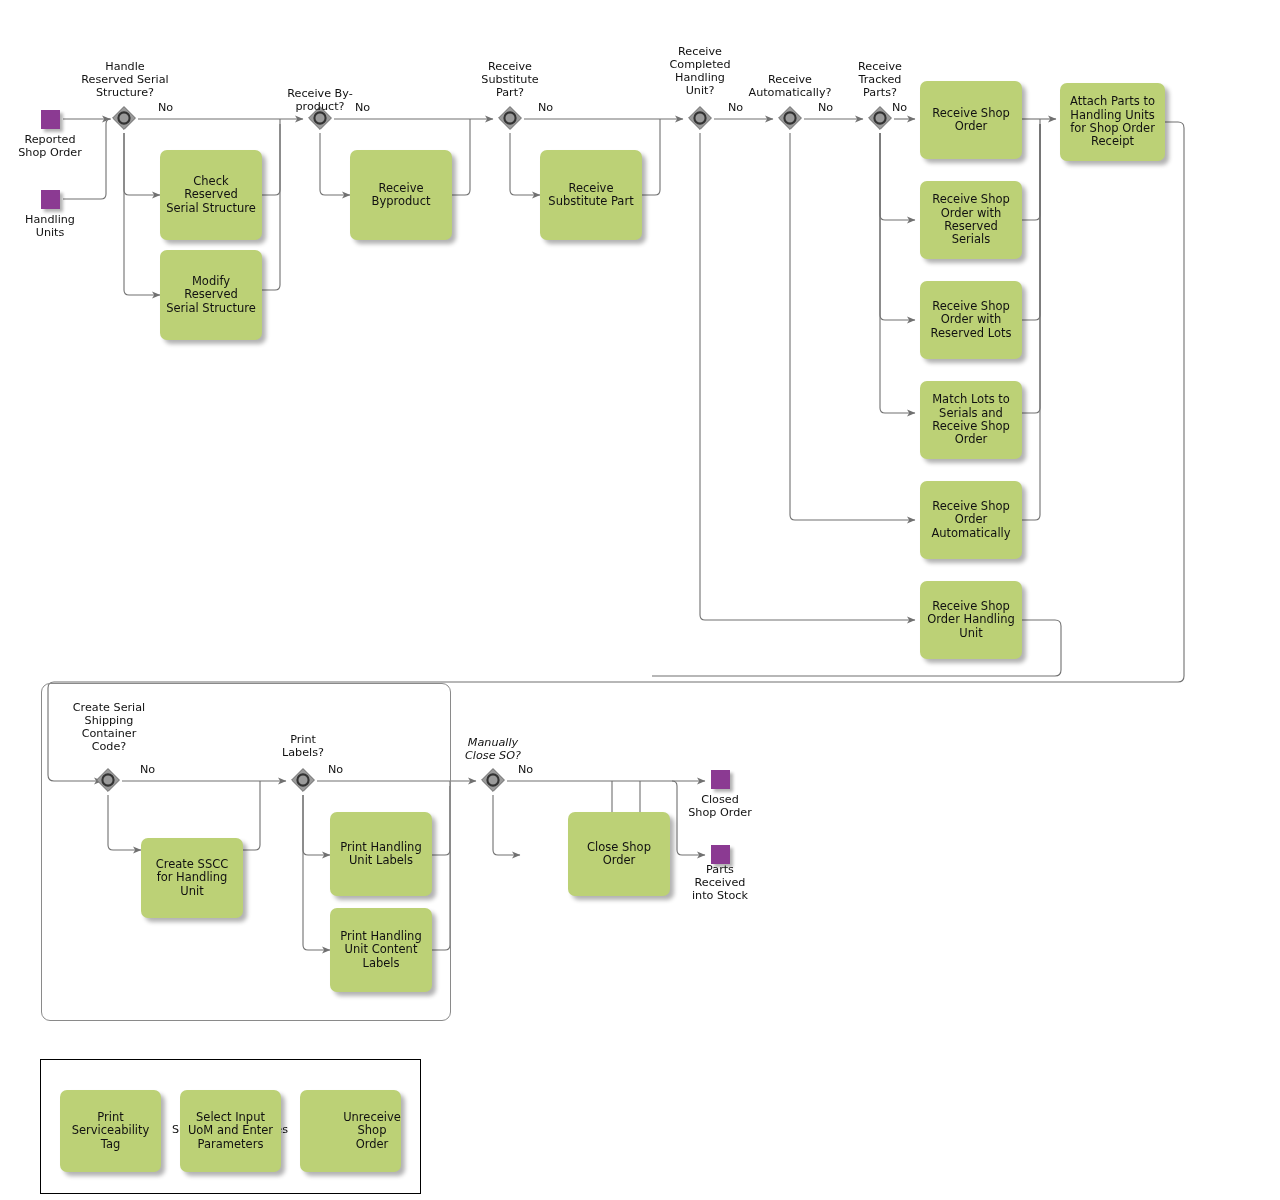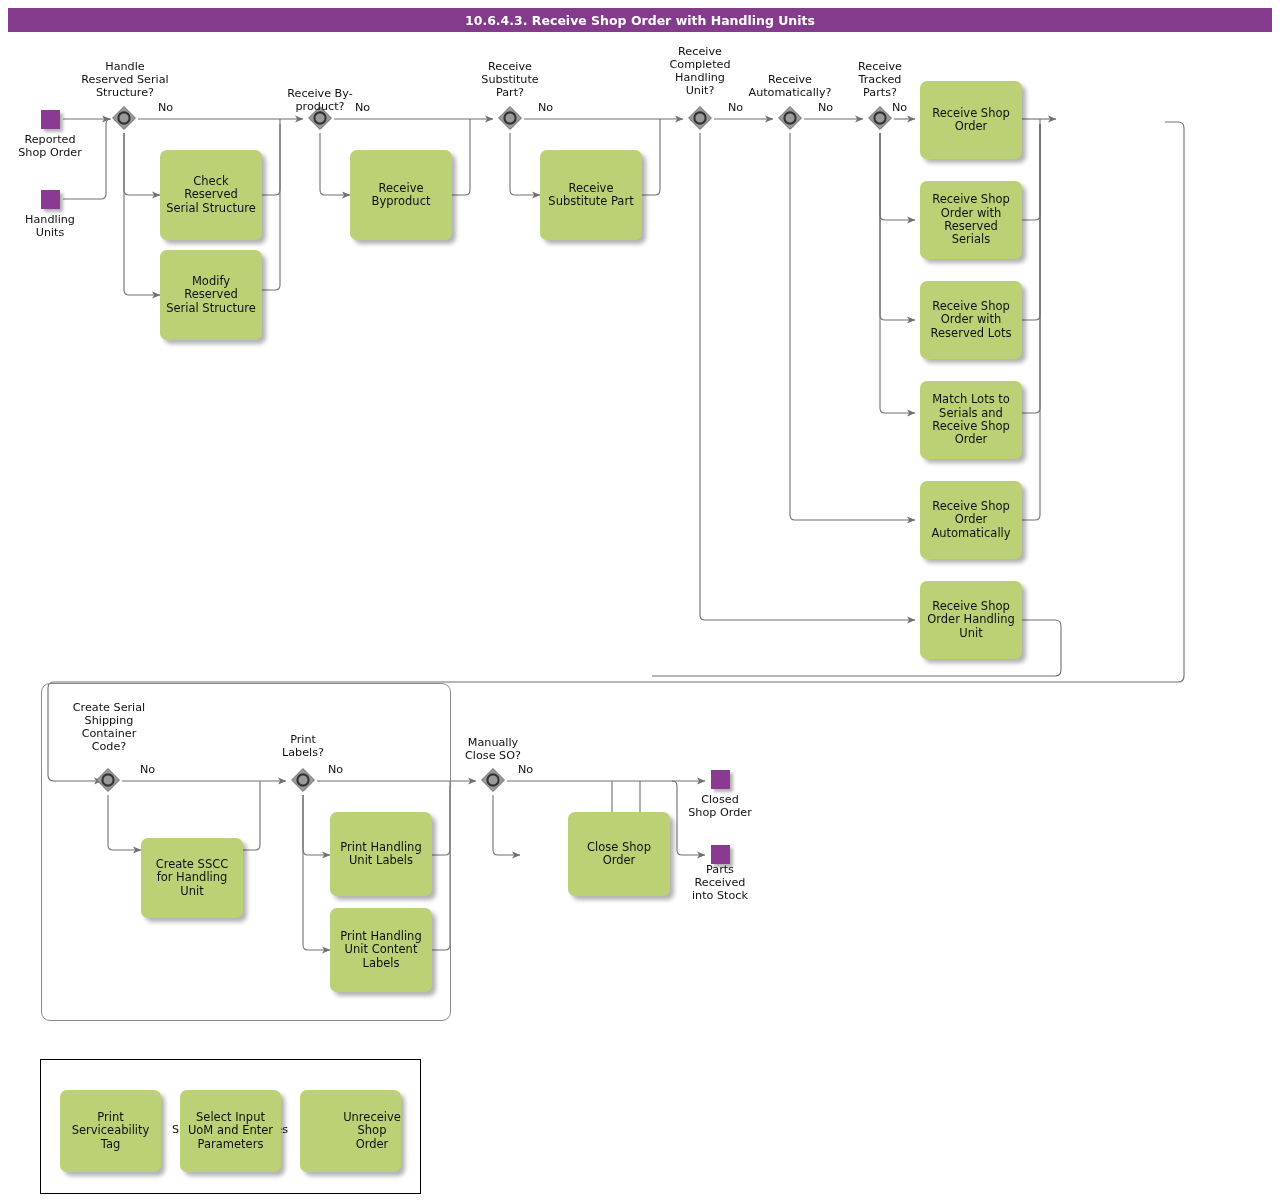--- a/index.html
+++ b/index.html
@@ -110,21 +110,20 @@
     color: #111111;
     text-align: center;
     font-family: "DejaVu Sans", sans-serif;
   }
 </style>
 </head>
 <body>
 
 <div id="root">
 
-  <div class="title-bar">10.6.4.3. Receive Shop Order with Handling Units</div>
 
   <svg class="wires" viewBox="0 0 1280 1200">
     <defs>
       <marker id="arr" markerWidth="9" markerHeight="8" refX="8" refY="4" orient="auto" markerUnits="userSpaceOnUse">
         <path d="M0,0.6 L8.4,4 L0,7.4 L2.2,4 Z" fill="#707070"></path>
       </marker>
     </defs>
     <g fill="none" stroke="#707070" stroke-width="1.1" stroke-linejoin="round">
 
       <path d="M63,119 L110,119" marker-end="url(#arr)"></path>
@@ -302,35 +301,36 @@
   <div class="gw-label" style="left:253px; top:733px; width:100px;">Print<br>Labels?</div>
   <div class="branch-label" style="left:328px; top:763px;">No</div>
 
   <svg class="gw" style="left:479px; top:767px;" viewBox="0 0 28 28">
     <g>
         <path d="M14.8,2.8 L25.8,13.8 L14.8,24.8 L3.8,13.8 Z" fill="#b9b9b9" opacity="0.45"></path>
     <path d="M14,1.6 L25.4,13 L14,24.4 L2.6,13 Z" fill="#9a9a9a" stroke="#6e6e6e" stroke-width="1"></path>
     <circle cx="14" cy="13" r="5.6" fill="#9a9a9a" stroke="#333333" stroke-width="2.1"></circle>
       </g>
   </svg>
-  <div class="gw-label" style="left:440px; top:736px; width:106px;">Manually<br>Close SO?</div>
+  <div class="gw-label" style="left:440px; top:736px; width:106px;font-style:italic;">Manually<br>Close SO?</div>
   <div class="branch-label" style="left:518px; top:763px;">No</div>
 
   <div class="task" style="left:160px; top:150px; width:102px; height:90px;">Check Reserved<br>Serial Structure</div>
   <div class="task" style="left:160px; top:250px; width:102px; height:90px;">Modify Reserved<br>Serial Structure</div>
   <div class="task" style="left:350px; top:150px; width:102px; height:90px;">Receive<br>Byproduct</div>
   <div class="task" style="left:540px; top:150px; width:102px; height:90px;">Receive<br>Substitute Part</div>
 
   <div class="task" style="left:920px; top:81px; width:102px; height:78px;">Receive Shop<br>Order</div>
   <div class="task" style="left:920px; top:181px; width:102px; height:78px;">Receive Shop<br>Order with<br>Reserved Serials</div>
   <div class="task" style="left:920px; top:281px; width:102px; height:78px;">Receive Shop<br>Order with<br>Reserved Lots</div>
   <div class="task" style="left:920px; top:381px; width:102px; height:78px;">Match Lots to<br>Serials and<br>Receive Shop<br>Order</div>
   <div class="task" style="left:920px; top:481px; width:102px; height:78px;">Receive Shop<br>Order<br>Automatically</div>
   <div class="task" style="left:920px; top:581px; width:102px; height:78px;">Receive Shop<br>Order Handling<br>Unit</div>
 
+  <div class="task" style="left:1060px; top:83px; width:105px; height:78px;">Attach Parts to<br>Handling Units<br>for Shop Order<br>Receipt</div>
 
   <div class="task" style="left:141px; top:838px; width:102px; height:80px;">Create SSCC<br>for Handling Unit</div>
   <div class="task" style="left:330px; top:812px; width:102px; height:84px;">Print Handling<br>Unit Labels</div>
   <div class="task" style="left:330px; top:908px; width:102px; height:84px;">Print Handling<br>Unit Content<br>Labels</div>
   <div class="task" style="left:520px; top:812px; width:102px; height:84px;margin-left:48px;">Close Shop<br>Order</div>
 
   <div class="subproc" style="left:41px; top:683px; width:408px; height:336px;"></div>
   <div class="subproc" style="left:66px; top:700px; width:1080px; height:0px; border:none;"></div>
 
   <div class="support-box" style="left:40px; top:1059px; width:379px; height:133px;"></div>

